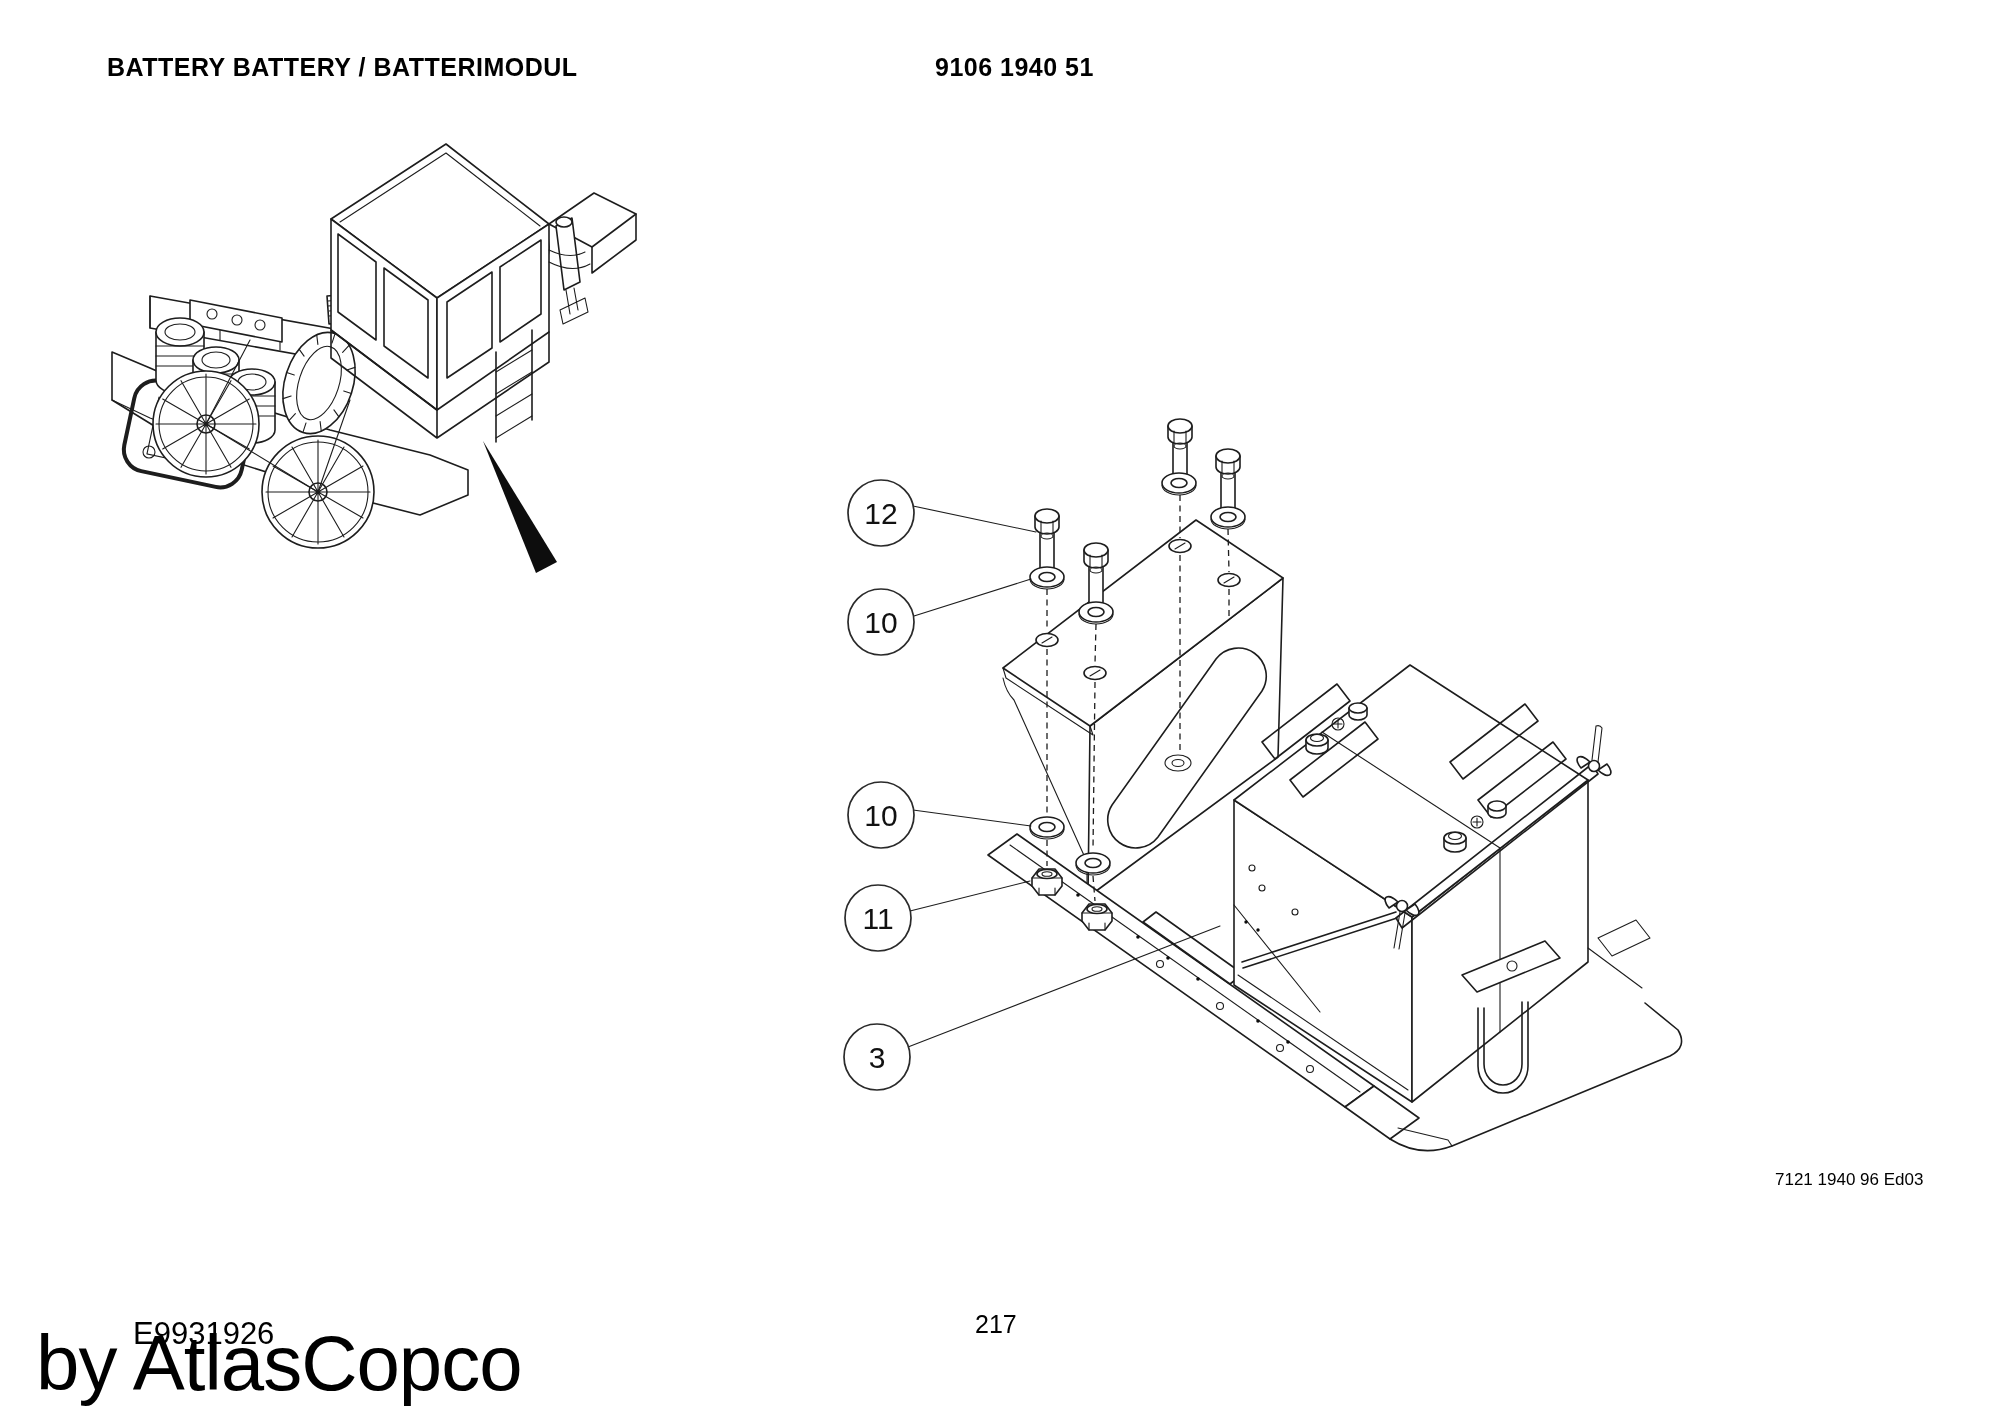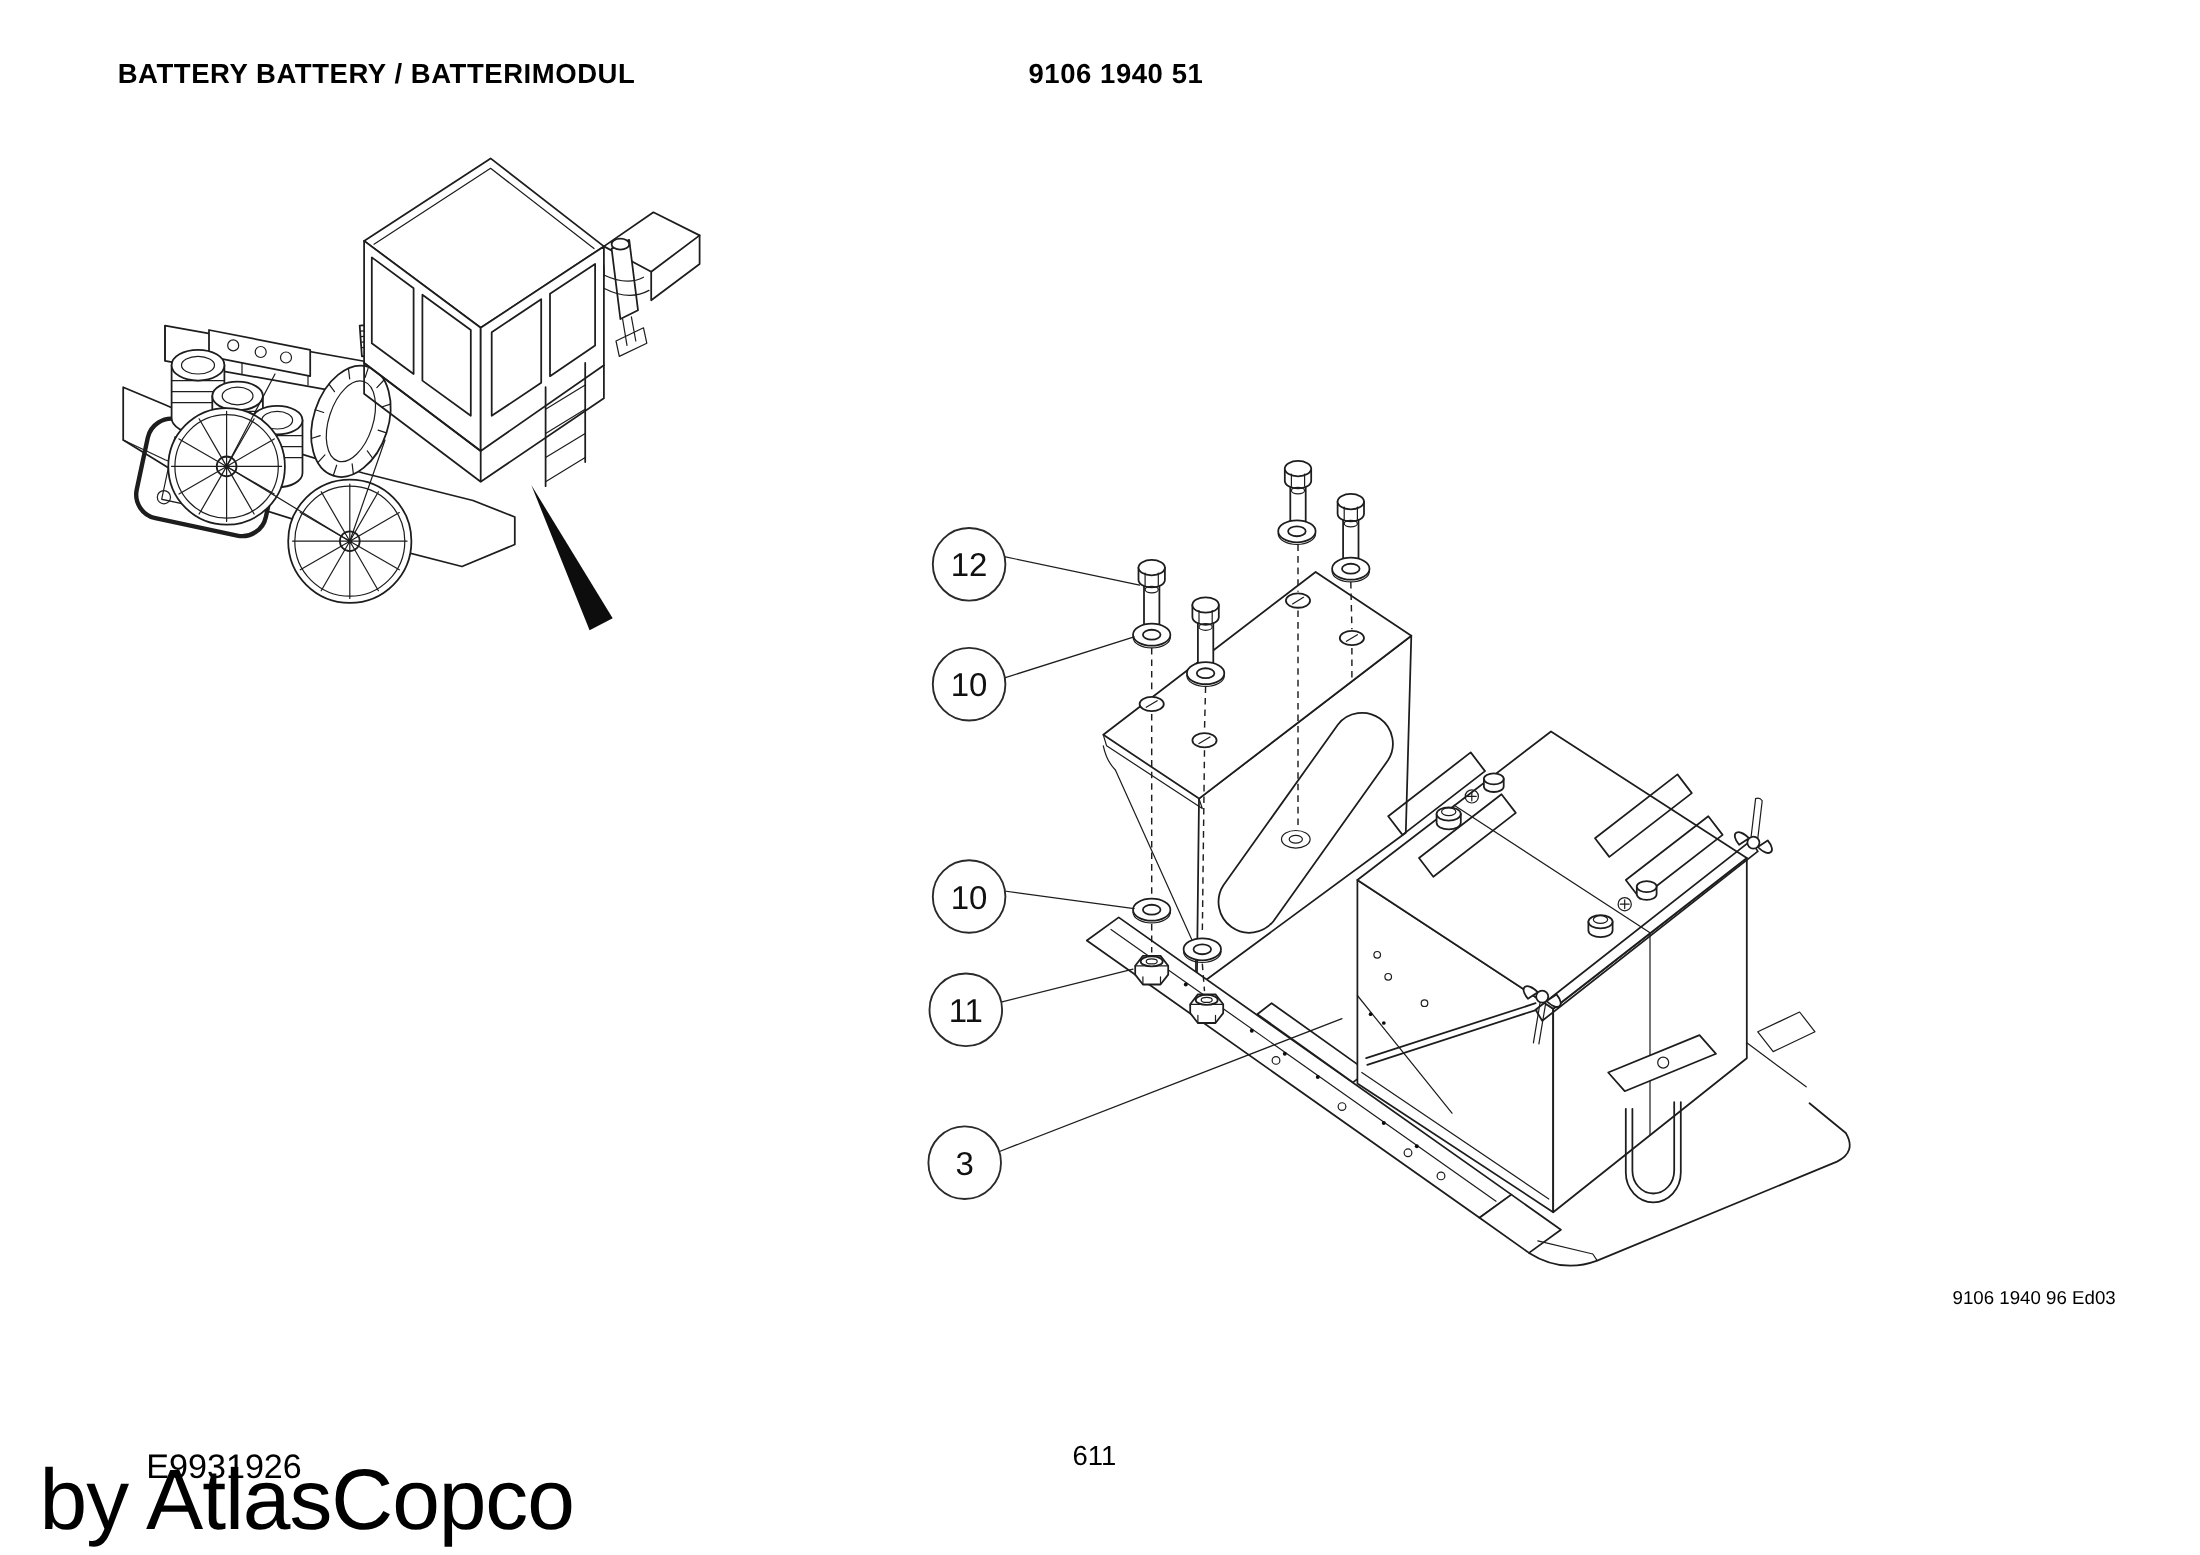--- a/index.html
+++ b/index.html
@@ -327,16 +327,16 @@
       <circle class="callout" cx="881" cy="815" r="33"></circle>
       <text class="callout-num" x="881" y="826">10</text>
       <circle class="callout" cx="878" cy="918" r="33"></circle>
       <text class="callout-num" x="878" y="929">11</text>
       <circle class="callout" cx="877" cy="1057" r="33"></circle>
       <text class="callout-num" x="877" y="1068">3</text>
     </g>
   </g>
 </svg>
 
-<div class="abs edition">9106 1940 96 Ed03</div>
+<div class="abs edition">7121 1940 96 Ed03</div>
 <div class="abs docnum">E9931926</div>
 <div class="abs brand">by AtlasCopco</div>
-<div class="abs pagenum">611</div>
+<div class="abs pagenum">217</div>
 
 </body></html>

